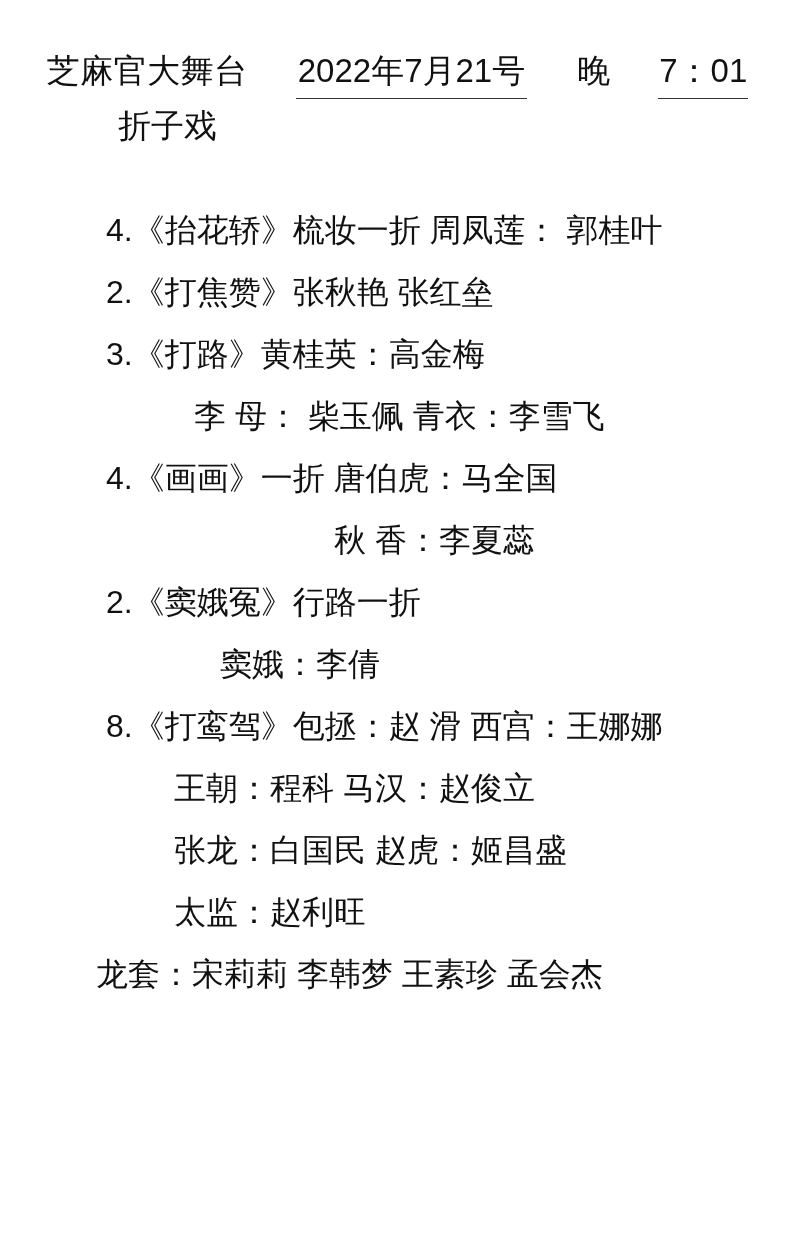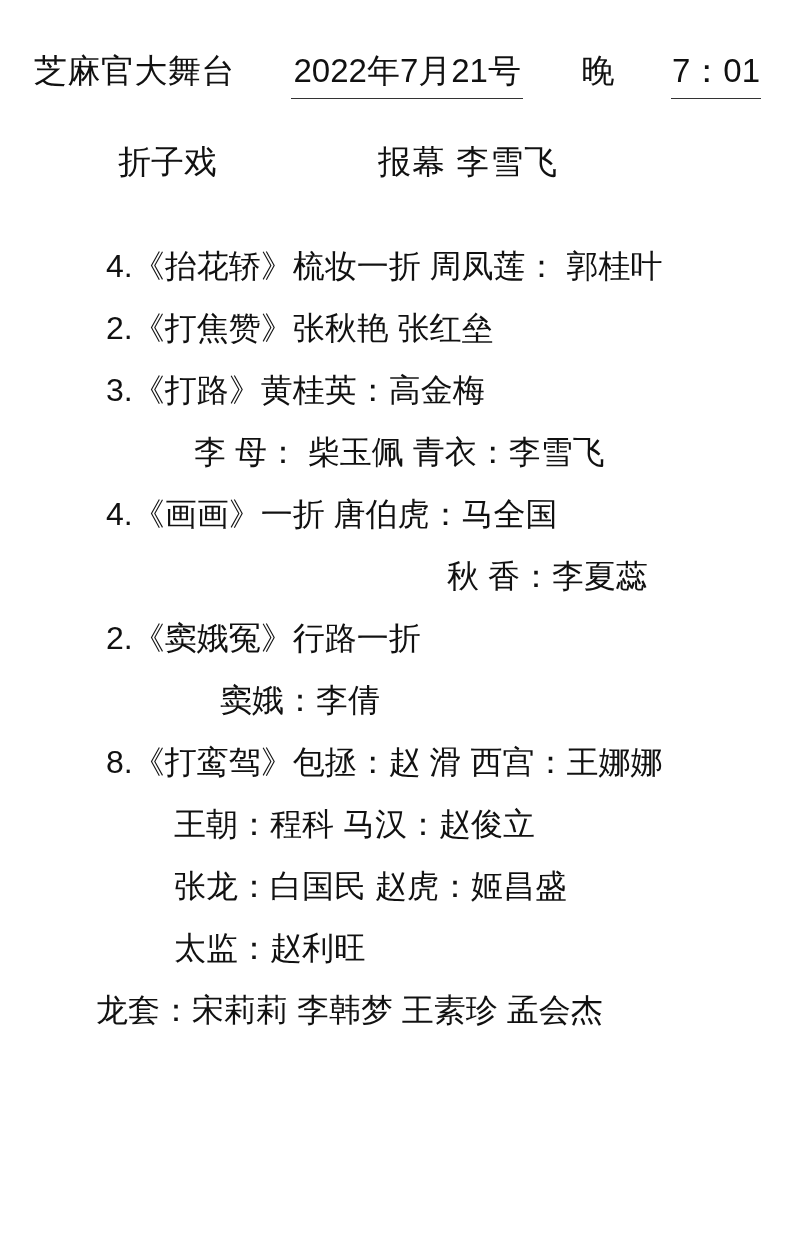--- a/index.html
+++ b/index.html
@@ -21,21 +21,21 @@
     padding: 44px 34px 0 34px;
     position: relative;
   }
 
   
   .header {
     margin-bottom: 10px;
   }
   .title-line {
     display: flex;
-    justify-content: space-between;
+    justify-content: center;
     align-items: baseline;
     font-size: 33px;
     line-height: 54px;
     white-space: nowrap;
     gap: 48px;
   }
   .title-main {
     letter-spacing: 0.5px;
   }
   .title-date {
@@ -49,21 +49,20 @@
     border-bottom: 1.5px solid #333;
     padding: 0 1px;
   }
 
   .subtitle-line {
     display: flex;
     font-size: 33px;
     line-height: 54px;
     white-space: nowrap;
     padding-left: 84px;
-    margin-top: 36px;
   }
   .sub-left {
     width: 260px;
   }
   .sub-right {
     letter-spacing: 1px;
   }
 
   
   .program {
@@ -72,39 +71,38 @@
   .row {
     font-size: 32px;
     line-height: 62px;
     white-space: nowrap;
   }
   .indent-1  { padding-left: 72px; }
   .indent-3  { padding-left: 140px; }
   .indent-4  { padding-left: 160px; }
   .indent-5  { padding-left: 186px; }
   .indent-6  { padding-left: 330px; }
-  .indent-7  { padding-left: 300px; text-align: center; }
+  .indent-7  { padding-left: 300px; }
   .indent-8  { padding-left: 80px; }
   .indent-9  { padding-left: 62px; }
 </style>
 </head>
 <body>
 
 <div class="page">
 
   <div class="header">
     <div class="title-line">
       <span class="title-main">芝麻官大舞台</span>
       <span class="title-date">2022年7月21号</span>
       <span class="title-time-label">晚</span>
       <span class="title-time">7：01</span>
     </div>
     <div class="subtitle-line">
       <span class="sub-left">折子戏</span>
-      <span class="sub-right">报幕  李雪飞</span>
     </div>
   </div>
 
   <div class="program">
       <div class="row indent-1">4.《抬花轿》梳妆一折 周凤莲：   郭桂叶</div>
       <div class="row indent-1">2.《打焦赞》张秋艳 张红垒</div>
       <div class="row indent-1">3.《打路》黄桂英：高金梅</div>
       <div class="row indent-4">李 母：  柴玉佩   青衣：李雪飞</div>
       <div class="row indent-1">4.《画画》一折 唐伯虎：马全国</div>
       <div class="row indent-7">秋 香：李夏蕊</div>

